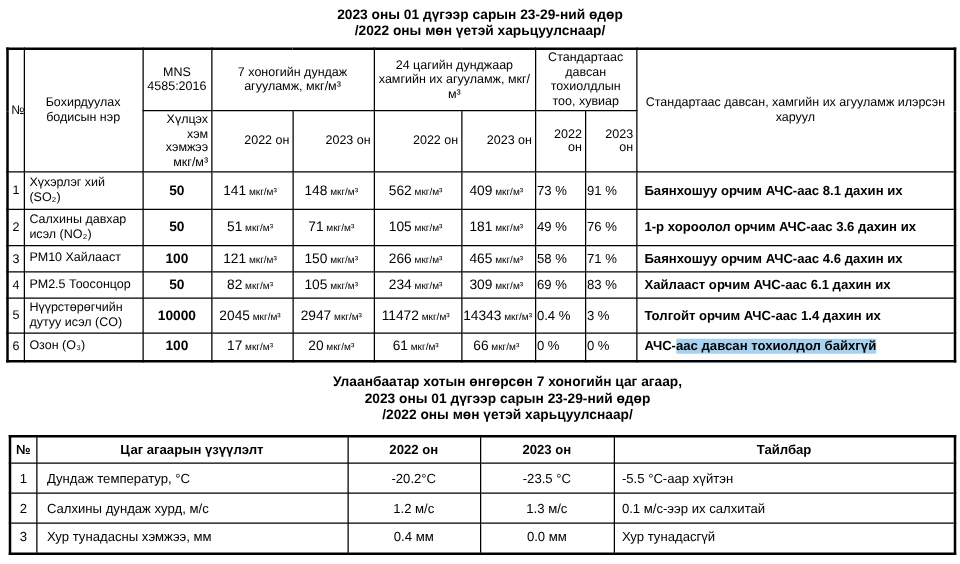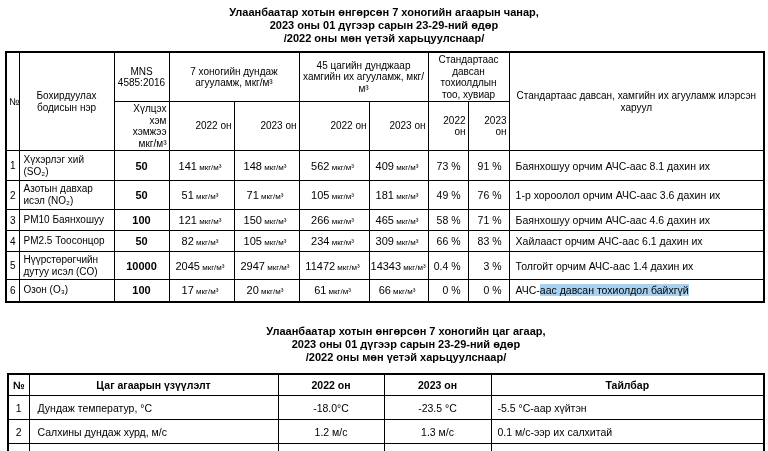--- a/index.html
+++ b/index.html
@@ -6,21 +6,21 @@
   html, body { margin: 0; padding: 0; }
   body {
     width: 768px; height: 451px;
     background: #ffffff;
     color: #000;
     font-family: "Liberation Sans", "DejaVu Sans", sans-serif;
     overflow: hidden;
   }
   .doc-title { text-align: center; font-weight: bold; font-size: 11px; line-height: 13px; }
   .doc-title.first { padding-top: 6px; }
-  .doc-title.second { margin-top: 22px; padding-left: 44px; }
+  .doc-title.second { margin-top: 10px; padding-left: 44px; }
 
   table { border-collapse: collapse; table-layout: fixed; }
 
   
   .air-table { margin: 6px 0 0 5px; width: 758px; border: 2px solid #000; }
   .air-table th, .air-table td { border: 1px solid #000; overflow: hidden; vertical-align: middle; }
   .air-table th {
     font-weight: normal; font-size: 10px; line-height: 11.5px;
     text-align: center; padding: 1px 2px;
   }
@@ -30,41 +30,40 @@
   .air-table tbody tr:nth-child(2) td { height: 29px; }
   .air-table tbody tr:nth-child(3) td { height: 21px; }
   .air-table tbody tr:nth-child(4) td { height: 21px; }
   .air-table tbody tr:nth-child(5) td { height: 28px; }
   .air-table tbody tr:nth-child(6) td { height: 22px; }
   .c-num    { text-align: center; font-size: 10px; }
   .c-name   { font-weight: normal; font-size: 10px; line-height: 12px; padding: 1px 2px 1px 4px; }
   .c-limit  { font-weight: bold; font-size: 11px; text-align: center; }
   .c-val    { text-align: center; padding-right: 4px; font-size: 11px; white-space: nowrap; }
   .c-val .u { font-size: 8px; }
-  .c-pct    { text-align: right; padding-right: 7px; font-size: 10.5px; white-space: nowrap; }
-  .c-remark { font-size: 10.5px; padding-left: 6px; }
+  .c-pct    { text-align: left; padding-right: 7px; font-size: 10.5px; white-space: nowrap; }
+  .c-remark { font-size: 10.5px; padding-left: 6px; font-weight: bold; }
   .hl       { background: var(--hl, #a8d1f0); }
 
   
   .weather-table { margin: 9px 0 0 7px; width: 756px; border: 2px solid #000; }
   .weather-table th, .weather-table td { border: 1px solid #000; vertical-align: middle; font-size: 10.5px; }
   .weather-table th { font-weight: bold; height: 22px; text-align: center; padding: 0 2px; }
   .weather-table td { height: 24px; }
   .w-num  { text-align: center; }
   .w-ind  { padding-left: 8px; margin-left: 24px; }
   .w-val  { text-align: center; }
   .w-note { padding-left: 6px; }
 </style>
 </head>
 <body>
 
 <div class="page">
 
   <div class="doc-title first">
-    <div>Улаанбаатар хотын өнгөрсөн 7 хоногийн агаарын чанар,</div>
     <div>2023 оны 01 дүгээр сарын 23-29-ний өдөр</div>
     <div>/2022 оны мөн үетэй харьцуулснаар/</div>
   </div>
 
   <table class="air-table">
     <colgroup>
       <col style="width:13px">
         <col style="width:95px">
         <col style="width:55px">
       <col style="width:65px">
@@ -74,21 +73,21 @@
         <col style="width:40px">
         <col style="width:41px">
       <col style="width:255px">
     </colgroup>
     <thead>
       <tr>
         <th rowspan="2">№</th>
         <th rowspan="2">Бохирдуулах бодисын нэр</th>
         <th>MNS 4585:2016</th>
         <th colspan="2">7 хоногийн дундаж агууламж, мкг/м³</th>
-        <th colspan="2">45 цагийн дунджаар хамгийн их агууламж, мкг/м³</th>
+        <th colspan="2">24 цагийн дунджаар хамгийн их агууламж, мкг/м³</th>
         <th colspan="2">Стандартаас давсан тохиолдлын тоо, хувиар</th>
         <th rowspan="2">Стандартаас давсан, хамгийн их агууламж илэрсэн харуул</th>
       </tr>
       <tr>
         <th>Хүлцэх хэм хэмжээ мкг/м³</th>
         <th>2022 он</th>
         <th>2023 он</th>
         <th>2022 он</th>
         <th>2023 он</th>
         <th>2022 он</th>
@@ -103,51 +102,51 @@
           <td class="c-val"><span class="v">141</span><span class="u"> мкг/м³</span></td>
           <td class="c-val"><span class="v">148</span><span class="u"> мкг/м³</span></td>
           <td class="c-val"><span class="v">562</span><span class="u"> мкг/м³</span></td>
           <td class="c-val"><span class="v">409</span><span class="u"> мкг/м³</span></td>
           <td class="c-pct">73 %</td>
           <td class="c-pct">91 %</td>
           <td class="c-remark">Баянхошуу орчим АЧС-аас 8.1 дахин их</td>
         </tr>
         <tr>
           <td class="c-num">2</td>
-          <td class="c-name">Азотын давхар исэл (NO₂)</td>
+          <td class="c-name">Салхины давхар исэл (NO₂)</td>
           <td class="c-limit">50</td>
           <td class="c-val"><span class="v">51</span><span class="u"> мкг/м³</span></td>
           <td class="c-val"><span class="v">71</span><span class="u"> мкг/м³</span></td>
           <td class="c-val"><span class="v">105</span><span class="u"> мкг/м³</span></td>
           <td class="c-val"><span class="v">181</span><span class="u"> мкг/м³</span></td>
           <td class="c-pct">49 %</td>
           <td class="c-pct">76 %</td>
           <td class="c-remark">1-р хороолол орчим АЧС-аас 3.6 дахин их</td>
         </tr>
         <tr>
           <td class="c-num">3</td>
-          <td class="c-name">PM10 Баянхошуу</td>
+          <td class="c-name">PM10 Хайлааст</td>
           <td class="c-limit">100</td>
           <td class="c-val"><span class="v">121</span><span class="u"> мкг/м³</span></td>
           <td class="c-val"><span class="v">150</span><span class="u"> мкг/м³</span></td>
           <td class="c-val"><span class="v">266</span><span class="u"> мкг/м³</span></td>
           <td class="c-val"><span class="v">465</span><span class="u"> мкг/м³</span></td>
           <td class="c-pct">58 %</td>
           <td class="c-pct">71 %</td>
           <td class="c-remark">Баянхошуу орчим АЧС-аас 4.6 дахин их</td>
         </tr>
         <tr>
           <td class="c-num">4</td>
           <td class="c-name">PM2.5 Тоосонцор</td>
           <td class="c-limit">50</td>
           <td class="c-val"><span class="v">82</span><span class="u"> мкг/м³</span></td>
           <td class="c-val"><span class="v">105</span><span class="u"> мкг/м³</span></td>
           <td class="c-val"><span class="v">234</span><span class="u"> мкг/м³</span></td>
           <td class="c-val"><span class="v">309</span><span class="u"> мкг/м³</span></td>
-          <td class="c-pct">66 %</td>
+          <td class="c-pct">69 %</td>
           <td class="c-pct">83 %</td>
           <td class="c-remark">Хайлааст орчим АЧС-аас 6.1 дахин их</td>
         </tr>
         <tr>
           <td class="c-num">5</td>
           <td class="c-name">Нүүрстөрөгчийн дутуу исэл (CO)</td>
           <td class="c-limit">10000</td>
           <td class="c-val"><span class="v">2045</span><span class="u"> мкг/м³</span></td>
           <td class="c-val"><span class="v">2947</span><span class="u"> мкг/м³</span></td>
           <td class="c-val"><span class="v">11472</span><span class="u"> мкг/м³</span></td>
@@ -191,21 +190,21 @@
         <th>Цаг агаарын үзүүлэлт</th>
         <th>2022 он</th>
         <th>2023 он</th>
         <th>Тайлбар</th>
       </tr>
     </thead>
     <tbody>
         <tr>
           <td class="w-num">1</td>
           <td class="w-ind">Дундаж температур, °C</td>
-          <td class="w-val">-18.0°C</td>
+          <td class="w-val">-20.2°C</td>
           <td class="w-val">-23.5 °C</td>
           <td class="w-note">-5.5 °C-аар хүйтэн</td>
         </tr>
         <tr>
           <td class="w-num">2</td>
           <td class="w-ind">Салхины дундаж хурд, м/с</td>
           <td class="w-val">1.2 м/с</td>
           <td class="w-val">1.3 м/с</td>
           <td class="w-note">0.1 м/с-ээр их салхитай</td>
         </tr>

